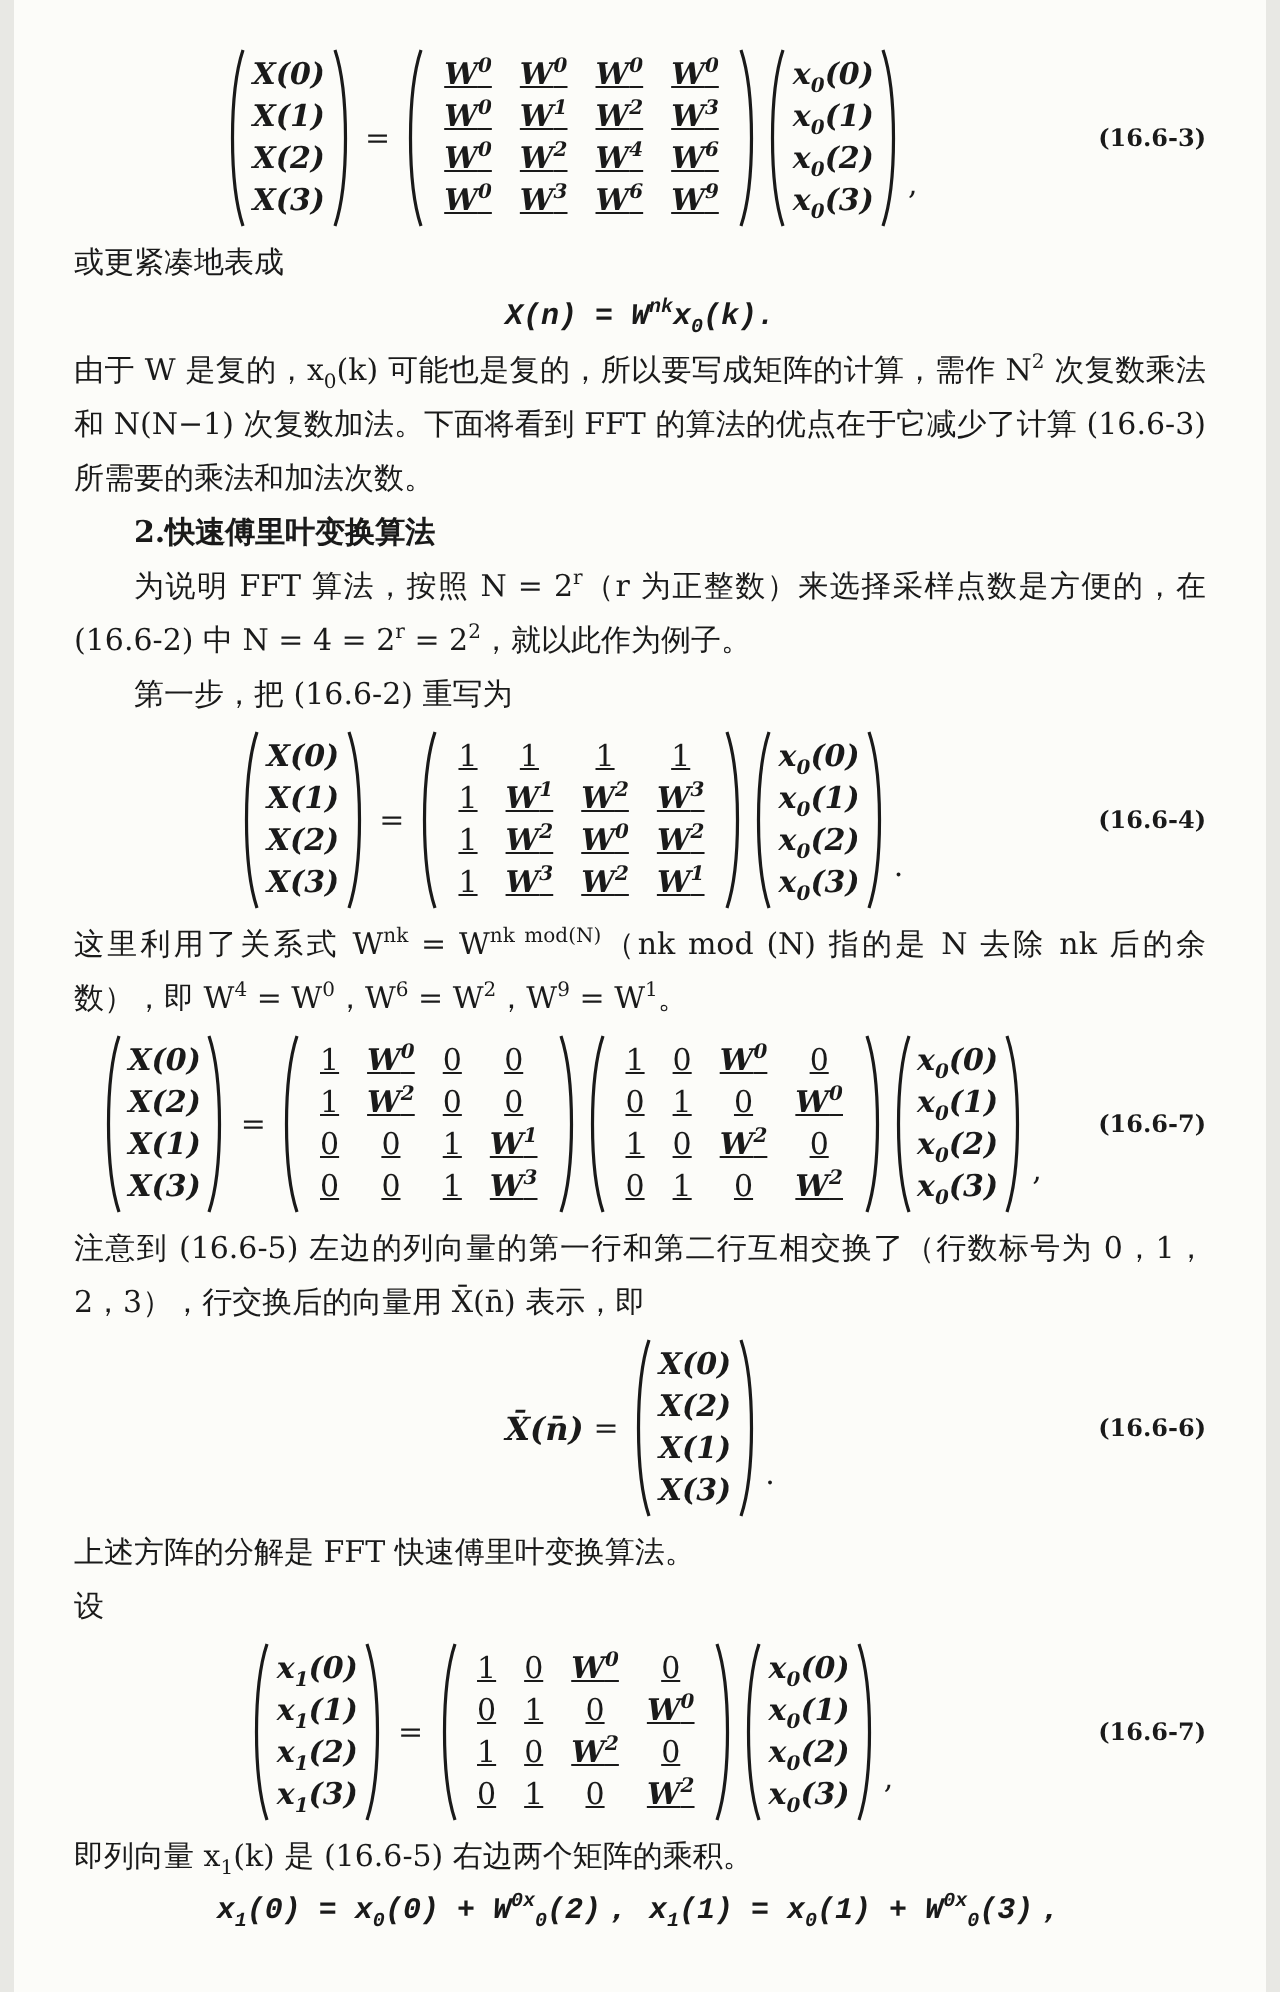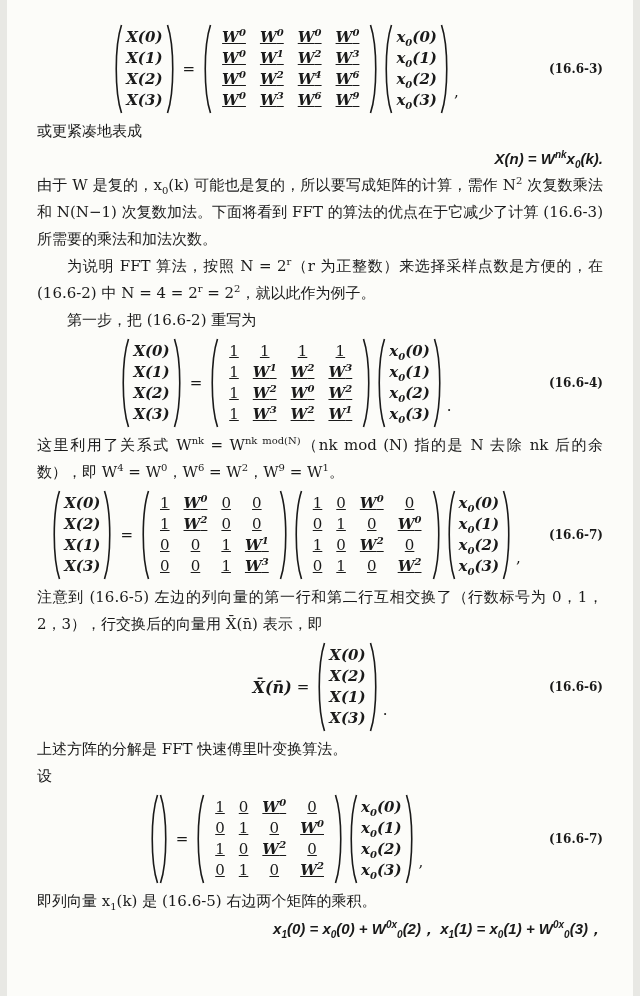--- a/index.html
+++ b/index.html
@@ -18,22 +18,22 @@
     font-size:15px;
     line-height:27px;
     text-align:justify;
     margin:0;
   }
   .indent{text-indent:2em;}
   .heading{font-weight:bold;}
   .center-eq{
     font-size:15px;
     line-height:27px;
-    text-align:right;
-    font-family:Liberation Sans, sans-serif;
+    text-align:center;
+    font-family:Liberation Mono, monospace;
     font-style:italic;
     font-weight:bold;
   }
   sup{font-size:10px;vertical-align:super;line-height:0;}
   sub{font-size:10px;vertical-align:sub;line-height:0;}
 
   
   .eqwrap{
     position:relative;
     margin:3px 0;
@@ -138,20 +138,21 @@
       </span>
       <span class="eq-label">(16.6-3)</span>
     </div>
 
   <p class="para">或更紧凑地表成</p>
 
   <div class="center-eq">X(n) = W<sup>nk</sup>x<sub>0</sub>(k).</div>
 
   <p class="para">由于 W 是复的，x<sub>0</sub>(k) 可能也是复的，所以要写成矩阵的计算，需作 N<sup>2</sup> 次复数乘法和 N(N−1) 次复数加法。下面将看到 FFT 的算法的优点在于它减少了计算 (16.6-3) 所需要的乘法和加法次数。</p>
 
+  <p class="para indent heading">2.快速傅里叶变换算法</p>
 
   <p class="para indent">为说明 FFT 算法，按照 N = 2<sup>r</sup>（r 为正整数）来选择采样点数是方便的，在 (16.6-2) 中 N = 4 = 2<sup>r</sup> = 2<sup>2</sup>，就以此作为例子。</p>
 
   <p class="para indent">第一步，把 (16.6-2) 重写为</p>
 
   <div class="eqwrap">
       <span class="eqrow">
         <span class="vec">
           <svg width="11" height="92">
             <path d="M9.5 2 C2.5 23 2.5 69 9.5 90" fill="none" stroke="#1a1a1a" stroke-width="1.6"></path>
@@ -331,20 +332,26 @@
   <p class="para">上述方阵的分解是 FFT 快速傅里叶变换算法。</p>
 
   <p class="para">设</p>
 
   <div class="eqwrap">
       <span class="eqrow">
         <span class="vec">
           <svg width="11" height="92">
             <path d="M9.5 2 C2.5 23 2.5 69 9.5 90" fill="none" stroke="#1a1a1a" stroke-width="1.6"></path>
           </svg>
+          <span class="vcol">
+            <span class="vitem math">x<sub>1</sub>(0)</span>
+            <span class="vitem math">x<sub>1</sub>(1)</span>
+            <span class="vitem math">x<sub>1</sub>(2)</span>
+            <span class="vitem math">x<sub>1</sub>(3)</span>
+          </span>
           <svg width="11" height="92">
             <path d="M1.5 2 C8.5 23 8.5 69 1.5 90" fill="none" stroke="#1a1a1a" stroke-width="1.6"></path>
           </svg>
         </span>
         <span class="eqsign">=</span>
         <span class="vec">
           <svg width="11" height="92">
             <path d="M9.5 2 C2.5 23 2.5 69 9.5 90" fill="none" stroke="#1a1a1a" stroke-width="1.6"></path>
           </svg>
           <span class="mat" style="grid-template-columns: repeat(4, auto);">

